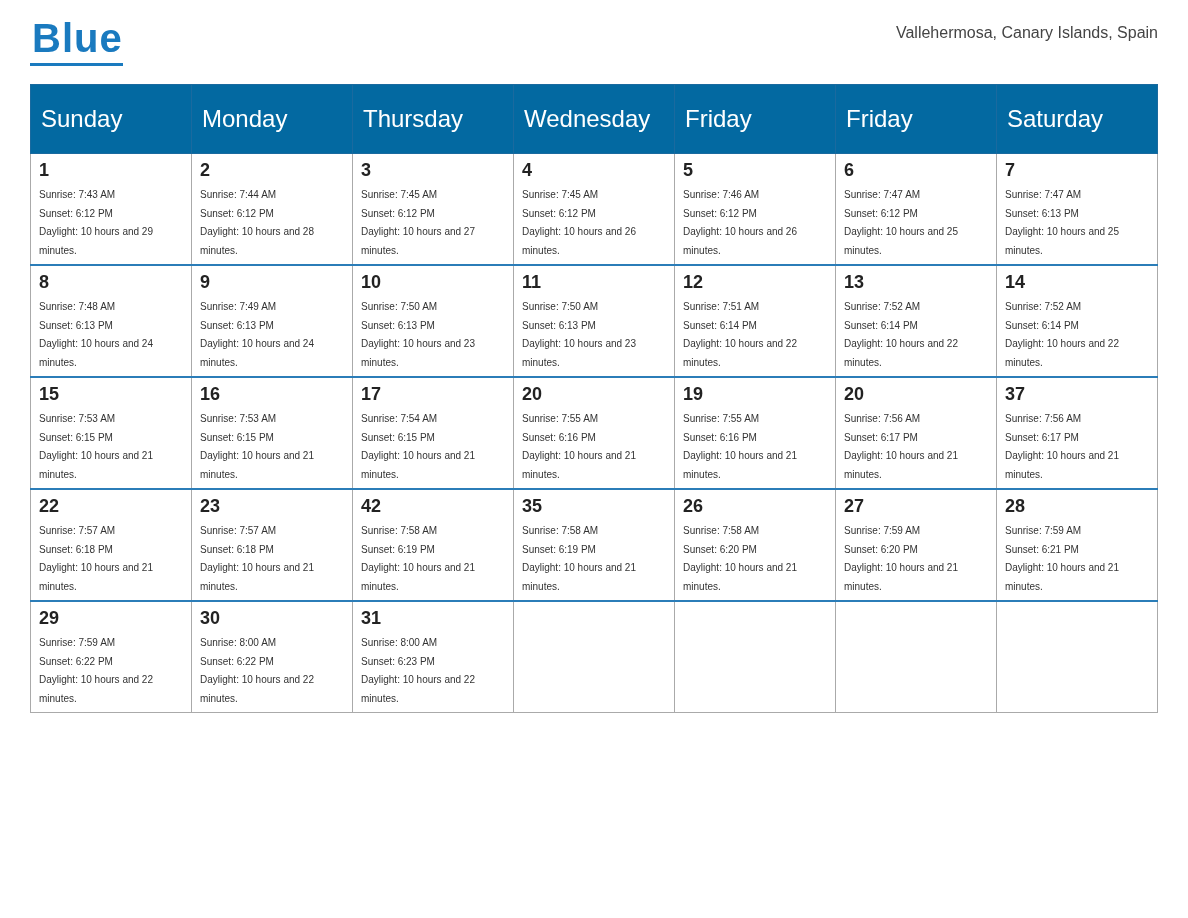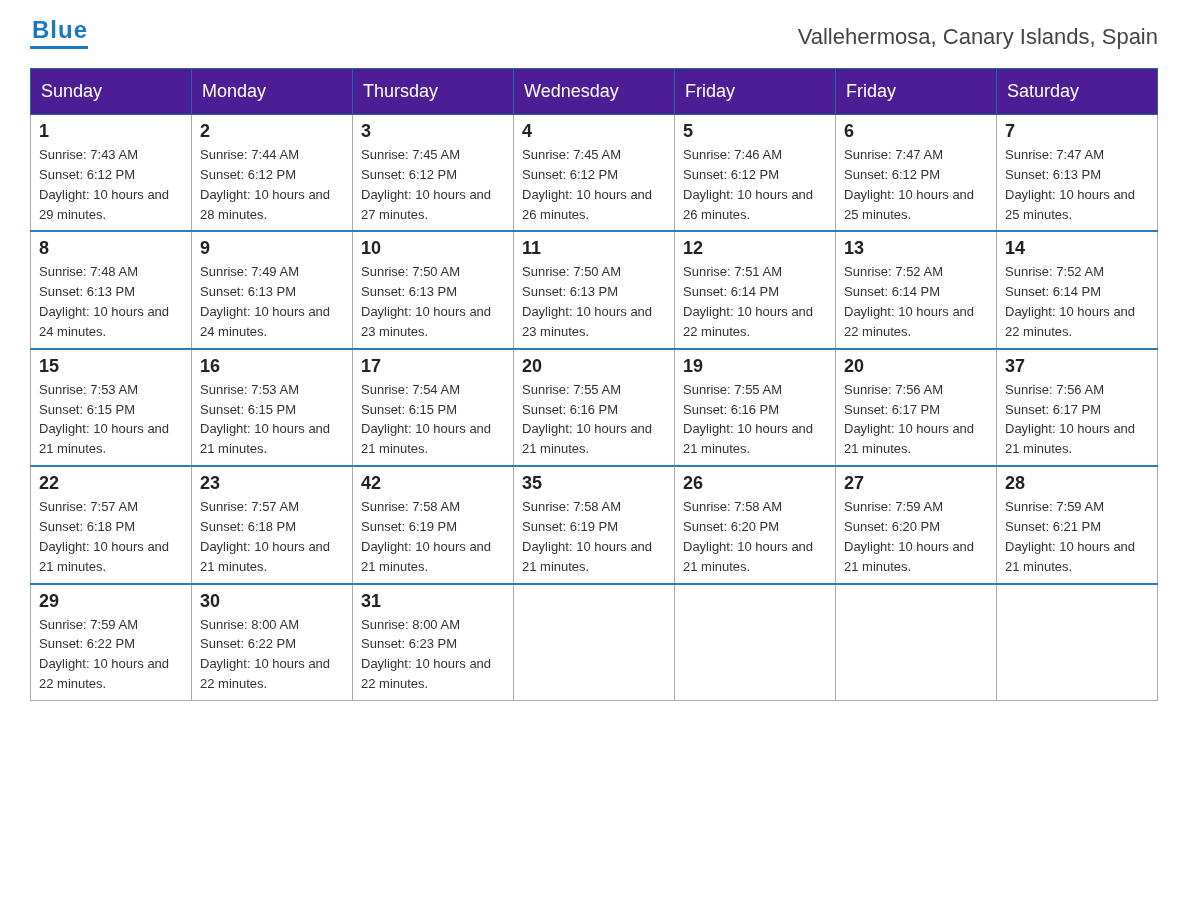--- a/index.html
+++ b/index.html
@@ -24,72 +24,72 @@
     .title-block {
       text-align: right;
     }
     .month-title {
       font-size: 52px;
       font-weight: bold;
       color: #222;
       line-height: 1.1;
     }
     .location {
-      font-size: 22px;
+      font-size: 16px;
       color: #444;
       margin-top: 4px;
     }
     .calendar-table {
       width: 100%;
       border-collapse: collapse;
       border: 1px solid #999;
     }
     .calendar-table th {
-      background: #4c1d95;
+      background: #0369a1;
       color: #fff;
-      font-size: 18px;
+      font-size: 24px;
       font-weight: normal;
-      padding: 12px 10px;
+      padding: 20px 10px;
       text-align: left;
       border: 1px solid #1a6a9f;
     }
     .calendar-table td {
       border: 1px solid #aaa;
       vertical-align: top;
       padding: 6px 8px;
       width: 14.28%;
       min-height: 90px;
       height: 110px;
     }
     .day-number {
       font-size: 18px;
       font-weight: bold;
       color: #222;
       display: block;
       margin-bottom: 3px;
     }
     .day-info {
-      font-size: 13px;
+      font-size: 10px;
       color: #333;
       line-height: 1.45;
     }
     .empty-cell {
       background: #fff;
     }
     .row-divider td {
       border-top: 2px solid #2b7db8;
     }
   </style>
 </head>
 <body>
 
 <div class="header">
   <div class="logo">
     <div style="margin-top:-4px; margin-left:2px;">
-      <span style="font-size:24px; font-weight:bold; color:#1a7abf; letter-spacing:1px;">Blue</span>
+      <span style="font-size:40px; font-weight:bold; color:#1a7abf; letter-spacing:1px;">Blue</span>
     </div>
     <div style="height:3px; background:#1a7abf; width:100%; margin-top:2px;"></div>
   </div>
   <div class="title-block">
     <div class="location">Vallehermosa, Canary Islands, Spain</div>
   </div>
 </div>
 
 <table class="calendar-table">
   <thead>

